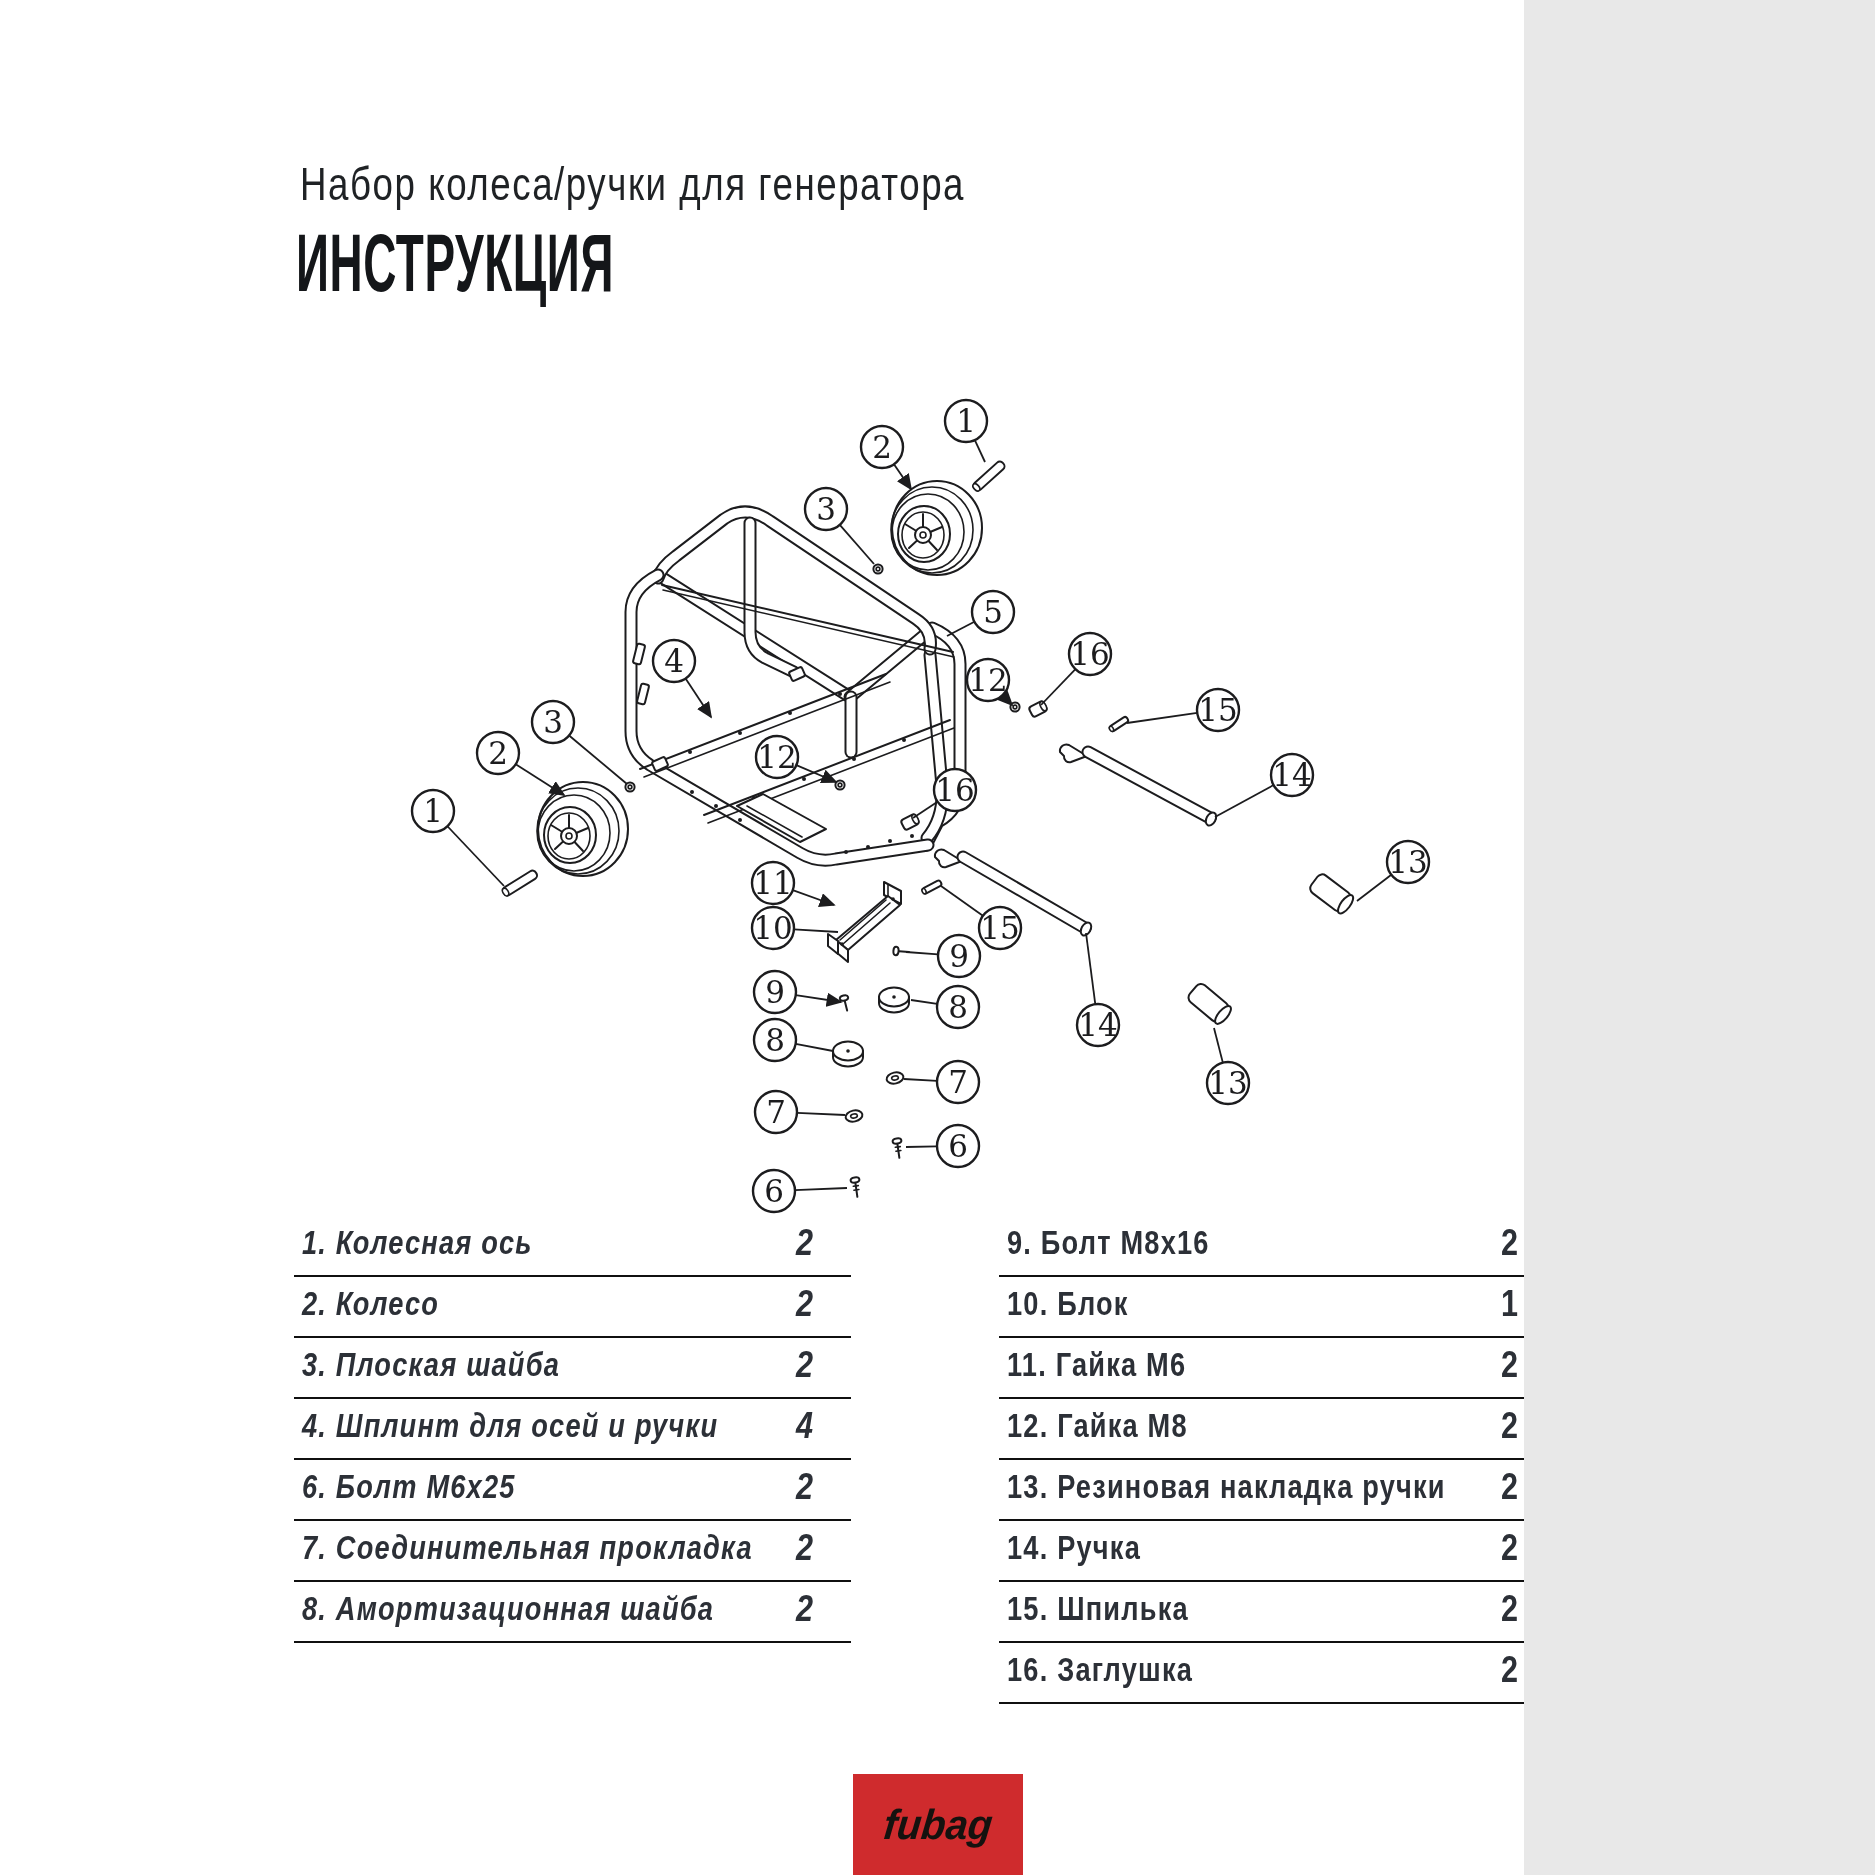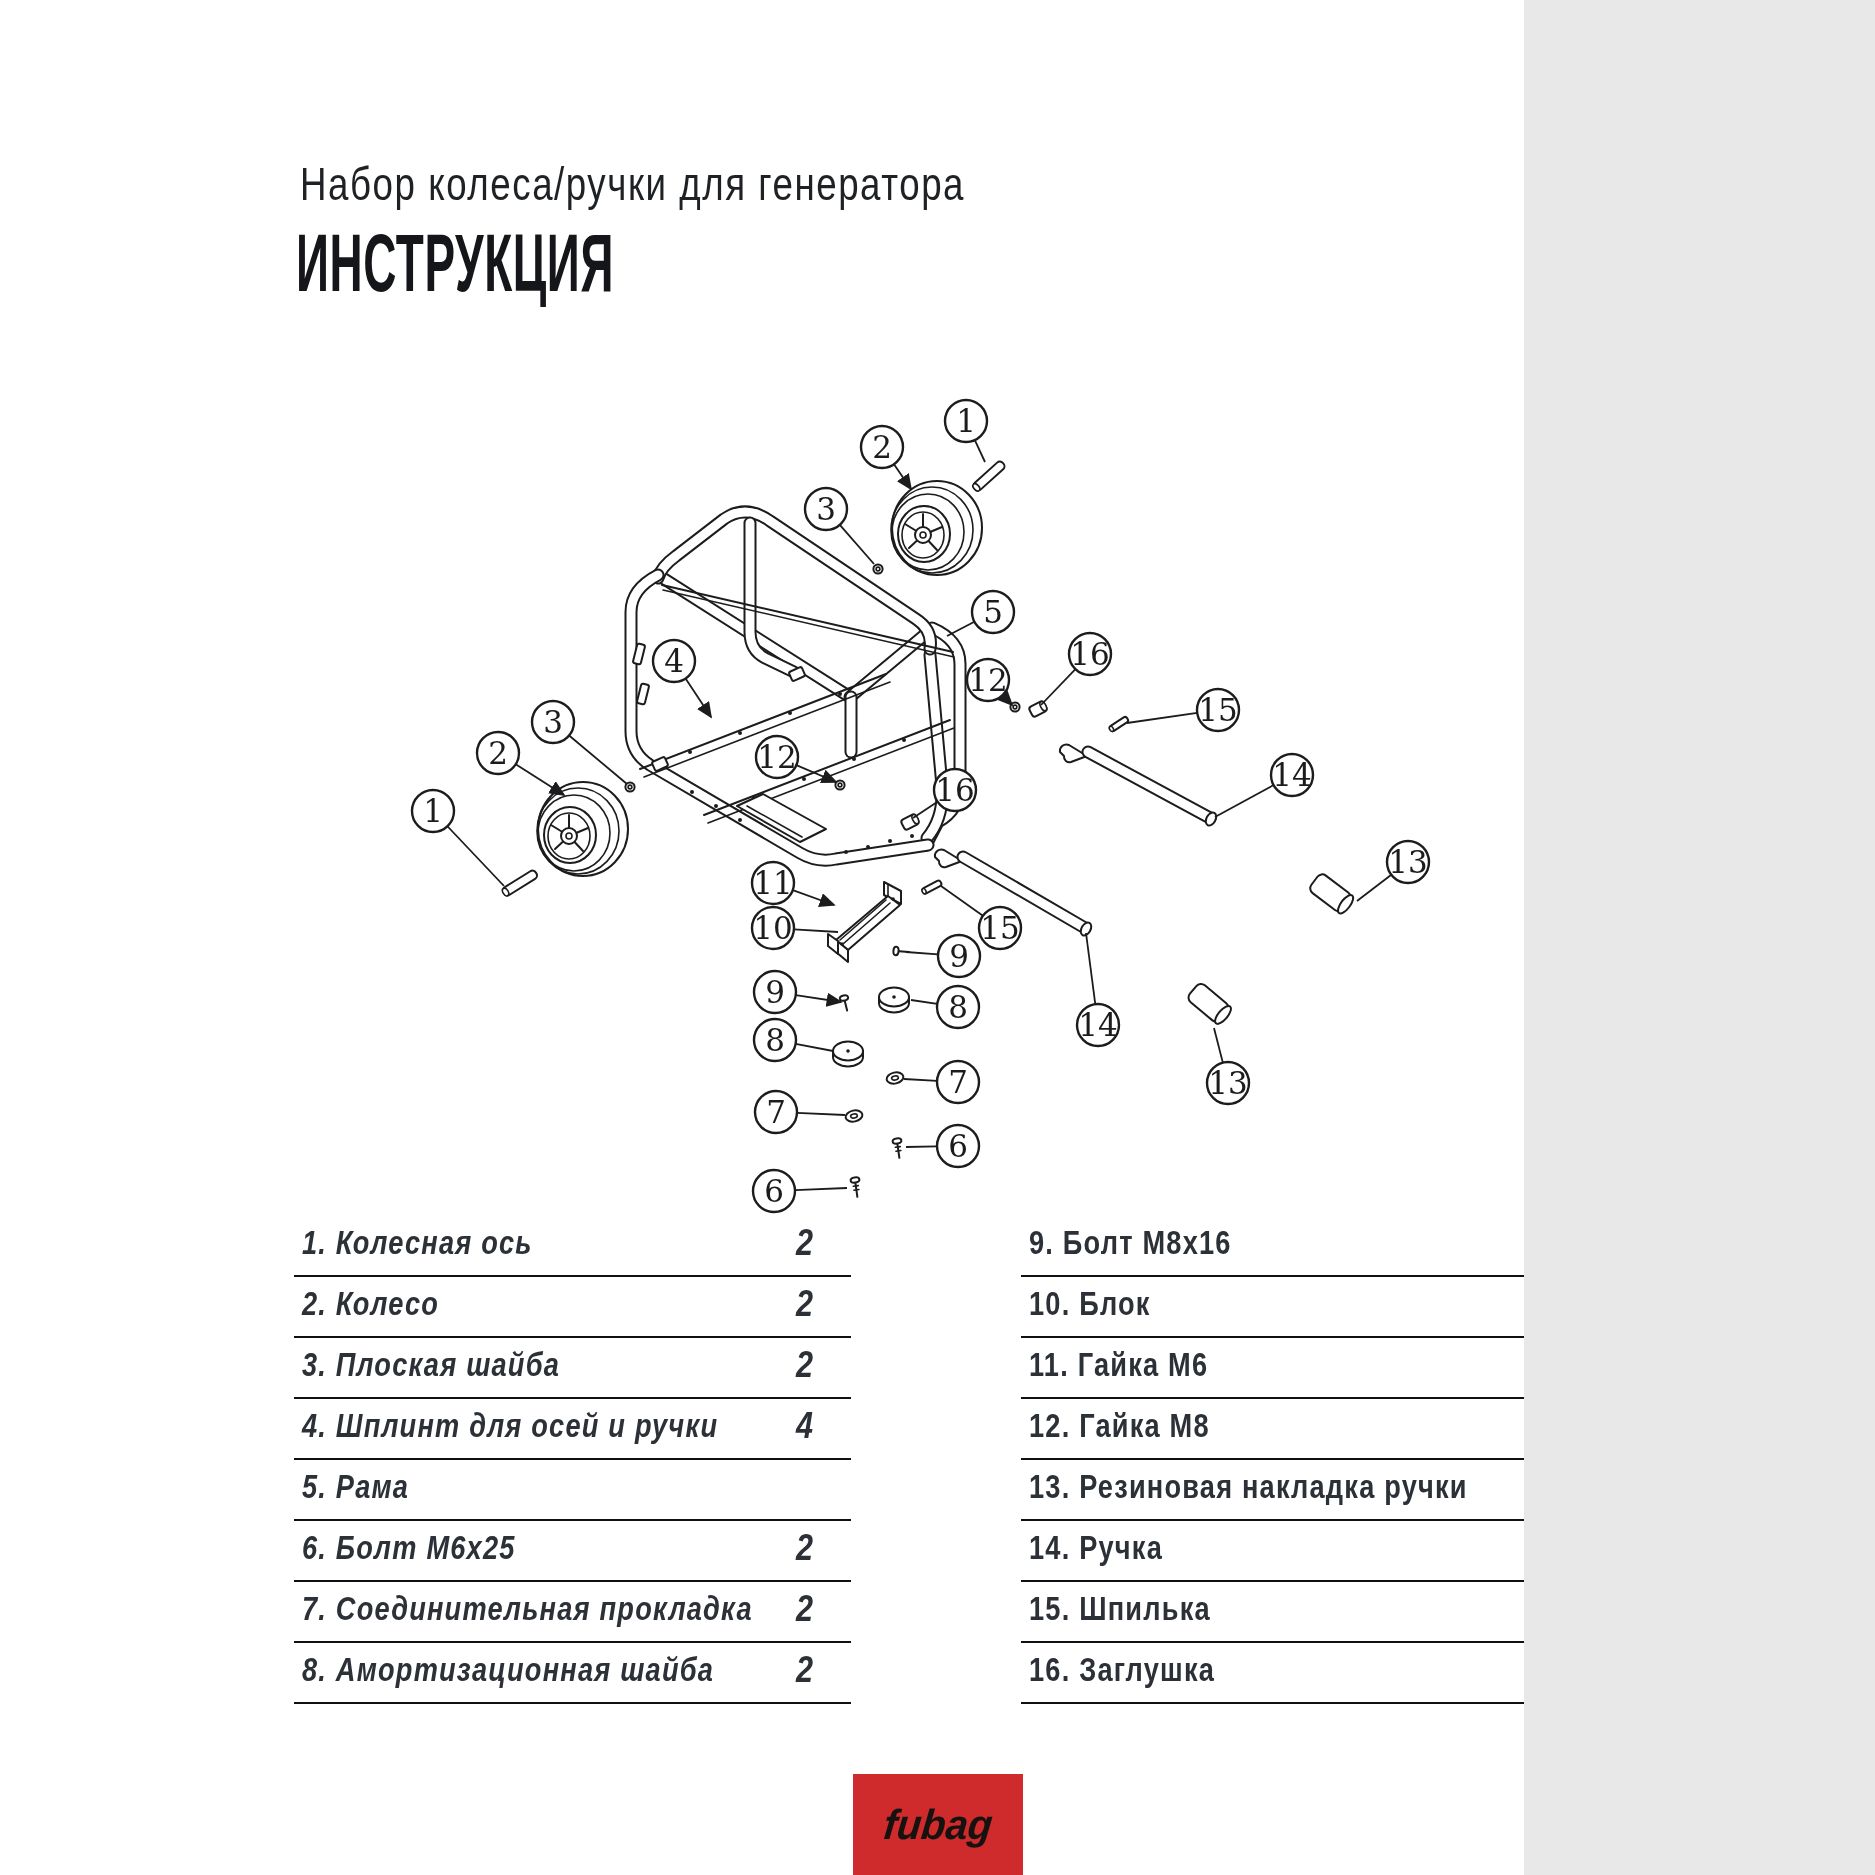--- a/index.html
+++ b/index.html
@@ -20,21 +20,21 @@
   .tube{stroke:#1c1c1e;stroke-width:13;fill:none;stroke-linecap:round;stroke-linejoin:round;}
   .tube-core{stroke:#ffffff;stroke-width:9;fill:none;stroke-linecap:round;stroke-linejoin:round;}
   .callout-circle{fill:#ffffff;stroke:#1c1c1e;stroke-width:2.4;}
   .callout-num{font-family:"DejaVu Serif",serif;font-size:31px;fill:#1c1c1e;
                text-anchor:middle;}
   .leader{stroke:#1c1c1e;stroke-width:1.8;fill:none;}
   .dot{fill:#1c1c1e;}
   
   .ptable{position:absolute;width:557px;}
   .ptable.left{left:294px;top:1216px;font-style:italic;}
-  .ptable.right{left:1021px;top:1216px;}
+  .ptable.right{left:999px;top:1216px;}
   .prow{position:relative;height:59px;border-bottom:2px solid #101010;}
   .pname{position:absolute;left:8px;top:50%;transform:translateY(-58%) scaleX(.8);
          transform-origin:left center;font-size:34px;font-weight:700;color:#2c3037;
          letter-spacing:1.5px;white-space:nowrap;}
   .pqty{position:absolute;right:38px;top:50%;transform:translateY(-58%) scaleX(.85);
         transform-origin:right center;font-size:36px;font-weight:700;color:#2c3037;}
   
   .logo{position:absolute;left:853px;top:1774px;width:170px;height:101px;
         display:flex;align-items:center;justify-content:center;}
   .logo-text{font-size:42px;font-weight:700;font-style:italic;color:#15120f;
@@ -398,24 +398,20 @@
       </div>
       <div class="prow">
         <span class="pname">3. Плоская шайба</span>
         <span class="pqty">2</span>
       </div>
       <div class="prow">
         <span class="pname">4. Шплинт для осей и ручки</span>
         <span class="pqty">4</span>
       </div>
       <div class="prow">
-        <span class="pname">5. Рама</span>
-        <span class="pqty"></span>
-      </div>
-      <div class="prow">
         <span class="pname">6. Болт М6х25</span>
         <span class="pqty">2</span>
       </div>
       <div class="prow">
         <span class="pname">7. Соединительная прокладка</span>
         <span class="pqty">2</span>
       </div>
       <div class="prow">
         <span class="pname">8. Амортизационная шайба</span>
         <span class="pqty">2</span>

